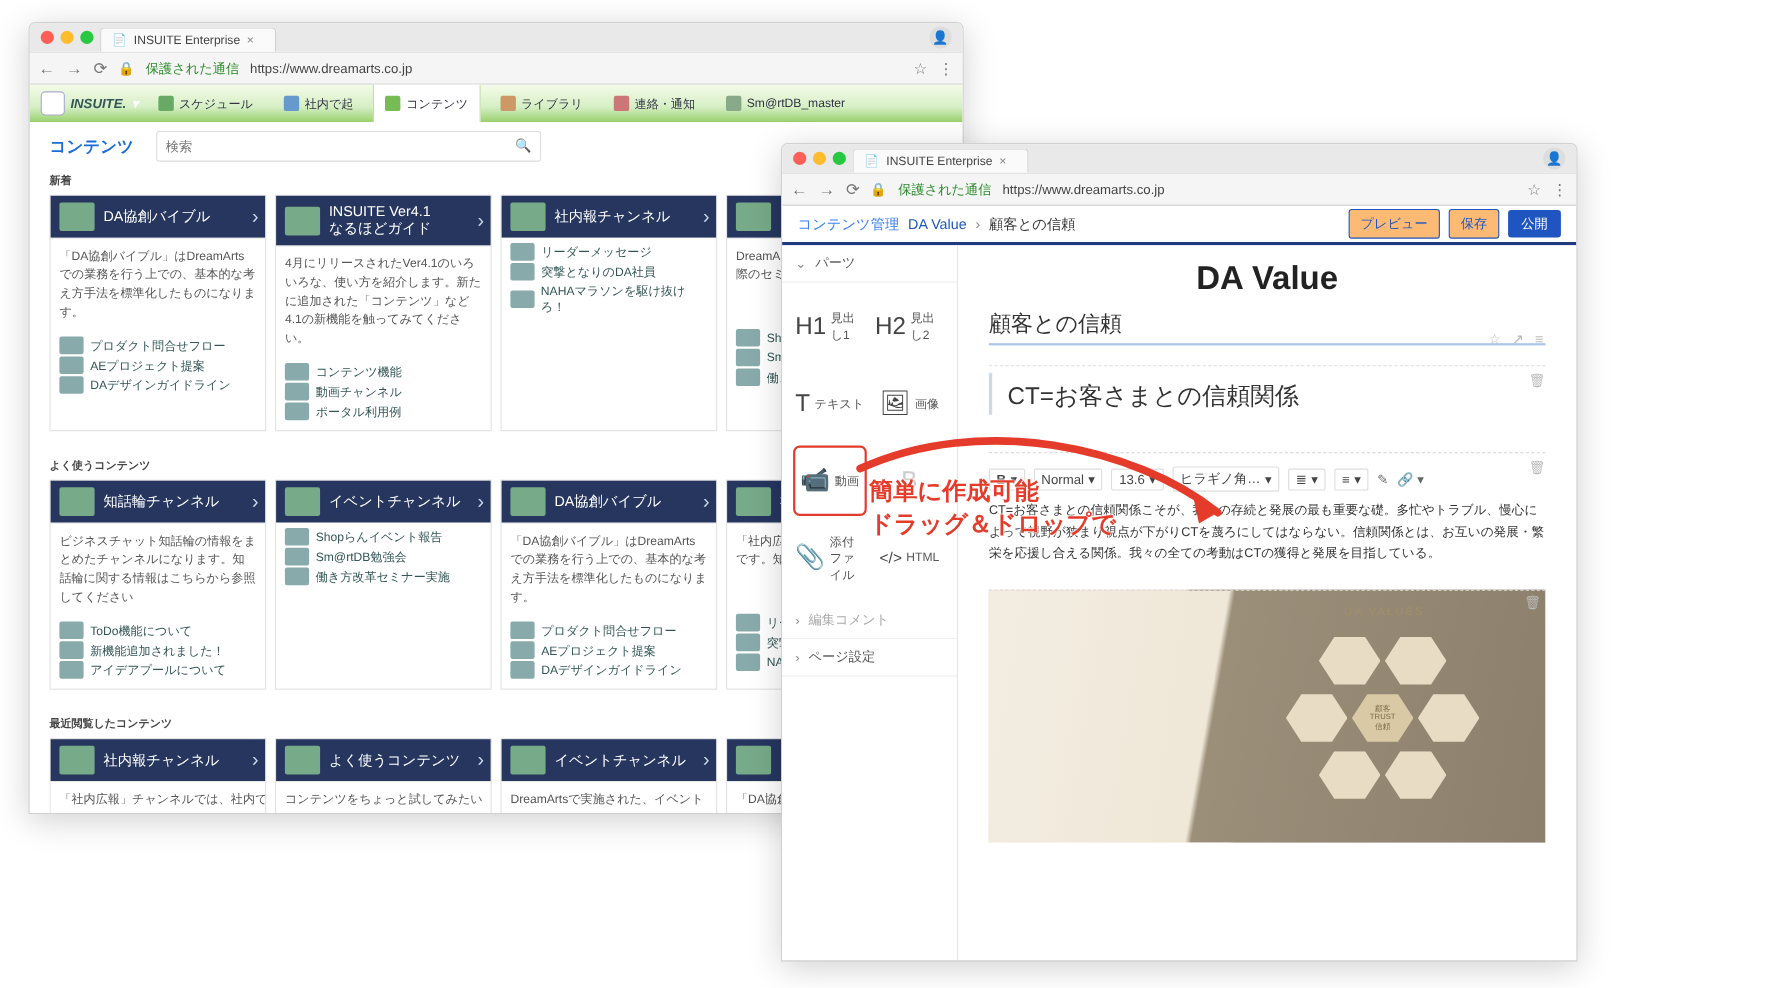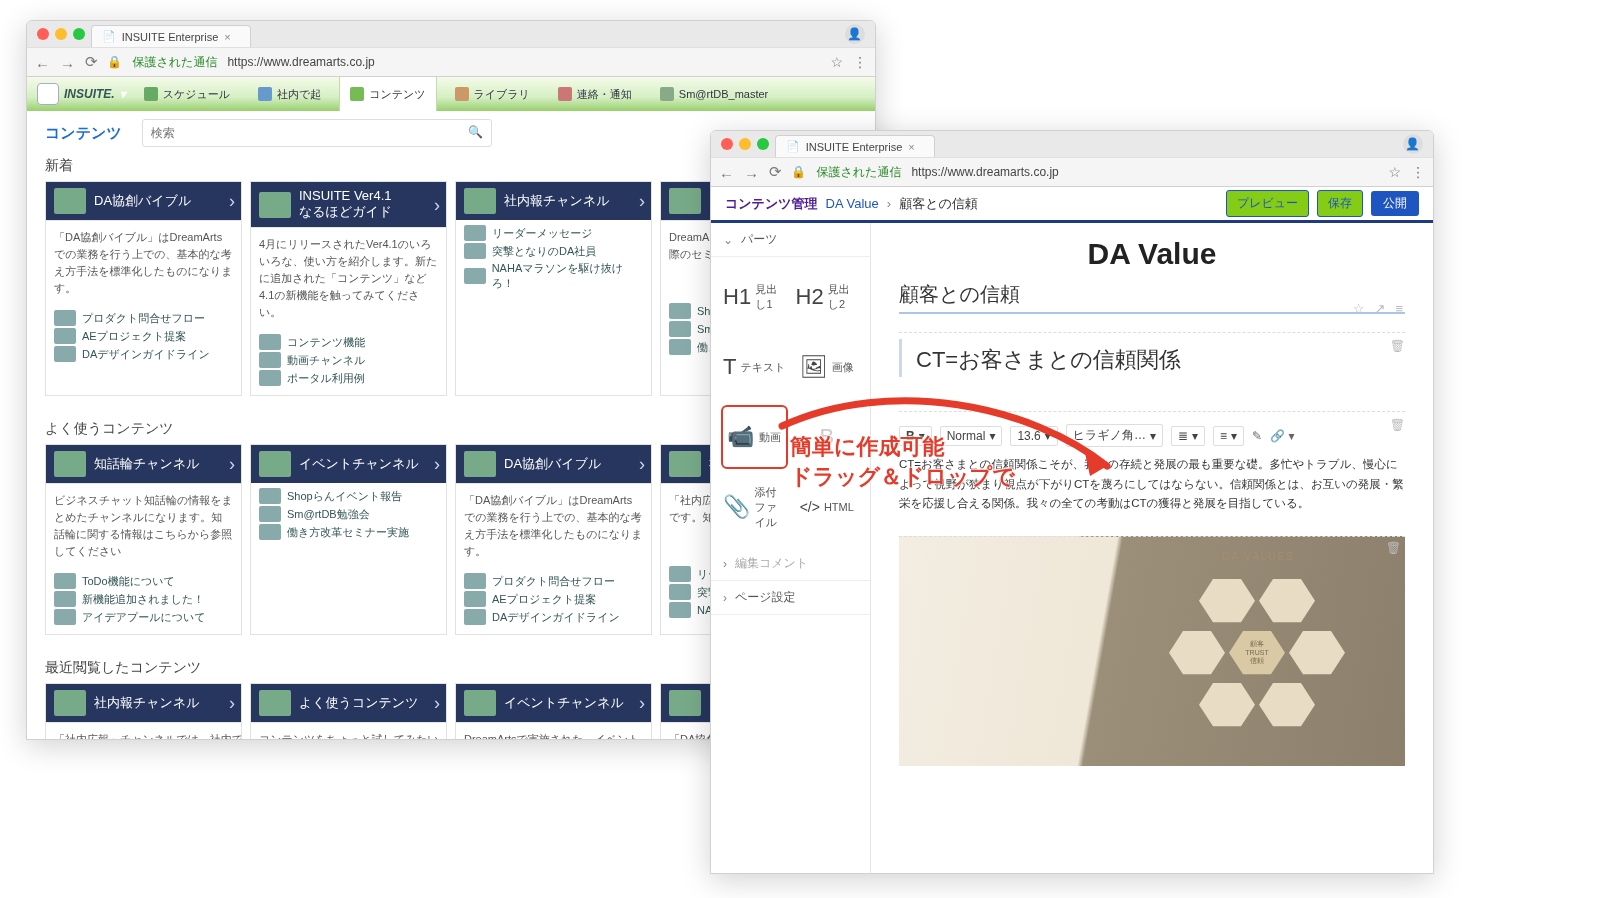--- a/index.html
+++ b/index.html
@@ -28,41 +28,41 @@
   .pig{width:22px;height:22px;border-radius:4px;background:#fff;border:1px solid #aac;}
   .topnav .tabitem{display:flex;align-items:center;gap:5px;padding:0 10px;font-size:11px;color:#334;}
   .topnav .tabitem .ico{width:14px;height:14px;background:#6a6;border-radius:2px}
   .topnav .tabitem.active{background:#fff;height:100%;border-left:1px solid #c5dca7;border-right:1px solid #c5dca7}
   .page{padding:8px 18px 18px 18px;background:#fff}
   .pg-head{display:flex;align-items:center;gap:20px;margin-bottom:10px}
   .pg-title{color:#1a6dd6;font-weight:bold;font-size:15px}
   .search{flex:0 0 350px;position:relative}
   .search input{width:100%;height:28px;border:1px solid #ddd;border-radius:3px;padding:0 11px 0 8px;font-size:12px;color:#666}
   .search .mag{position:absolute;right:8px;top:6px;color:#bbb}
-  .sect{font-weight:normal;color:#444;font-size:14px;margin:8px 0 6px}
+  .sect{font-weight:bold;color:#444;font-size:10px;margin:8px 0 6px}
   .cards{display:flex;gap:8px}
   .card{flex:1;border:1px solid #e2e2e2;min-width:0}
   .card .hdr{background:#26365f;color:#fff;display:flex;align-items:center;gap:8px;padding:6px 8px;font-size:13px;position:relative}
   .card .hdr .thumb{width:32px;height:26px;background:#7a8;border-radius:2px}
   .card .hdr .chev{position:absolute;right:6px;top:50%;transform:translateY(-50%);color:#cdd6ea;font-size:18px}
   .card .desc{padding:8px;font-size:11px;line-height:1.55;color:#555;border-top:1px solid #e6e6e6;min-height:78px}
   .card .links{padding:4px 8px 8px;font-size:11px}
   .card .links .ln{display:flex;align-items:center;gap:6px;color:#355;padding:1px 0}
   .card .links .th{width:22px;height:16px;background:#8aa;border-radius:2px}
   .cut{overflow:hidden}
 
   
   #w2 { left:710px; top:130px; width:724px; height:744px; }
   .bar2{height:36px;border-bottom:3px solid #1f3a80;display:flex;align-items:center;padding:0 14px;gap:8px;font-size:13px}
-  .bar2 .lbl{color:#4c1d95;font-weight:bold}
+  .bar2 .lbl{color:#3b82f6;font-weight:normal}
   .bar2 .crumb{color:#1f55c0}
   .bar2 .sep{color:#888}
   .bar2 .crumb2{color:#333}
   .bar2 .sp{flex:1}
-  .btn-line{border:1px solid #1f55c0;color:#1f55c0;background:#84cc16;border-radius:3px;padding:4px 10px;font-size:12px}
+  .btn-line{border:1px solid #1f55c0;color:#1f55c0;background:#fdba74;border-radius:3px;padding:4px 10px;font-size:12px}
   .btn-fill{background:#1f55c0;color:#fff;border-radius:3px;padding:4px 12px;font-size:12px}
   .edwrap{display:flex;height:calc(100% - 56px - 36px)}
   .side{width:160px;border-right:1px solid #e5e5e5;background:#fff}
   .srow{display:flex;align-items:center;gap:8px;padding:8px 12px;border-bottom:1px solid #eee;color:#555;font-size:12px}
   .srow .chv{color:#888}
   .palette{display:grid;grid-template-columns:1fr 1fr;gap:10px;padding:10px 12px}
   .pbtn{display:flex;align-items:center;justify-content:center;gap:4px;height:60px;font-size:11px;color:#555}
   .pbtn .big{font-size:22px;color:#444}
   .pbtn.sel{outline:2px solid #e03b2b;border-radius:4px}
   .canvas{flex:1;padding:14px 28px 0 28px;position:relative;background:#fff;overflow:hidden}

